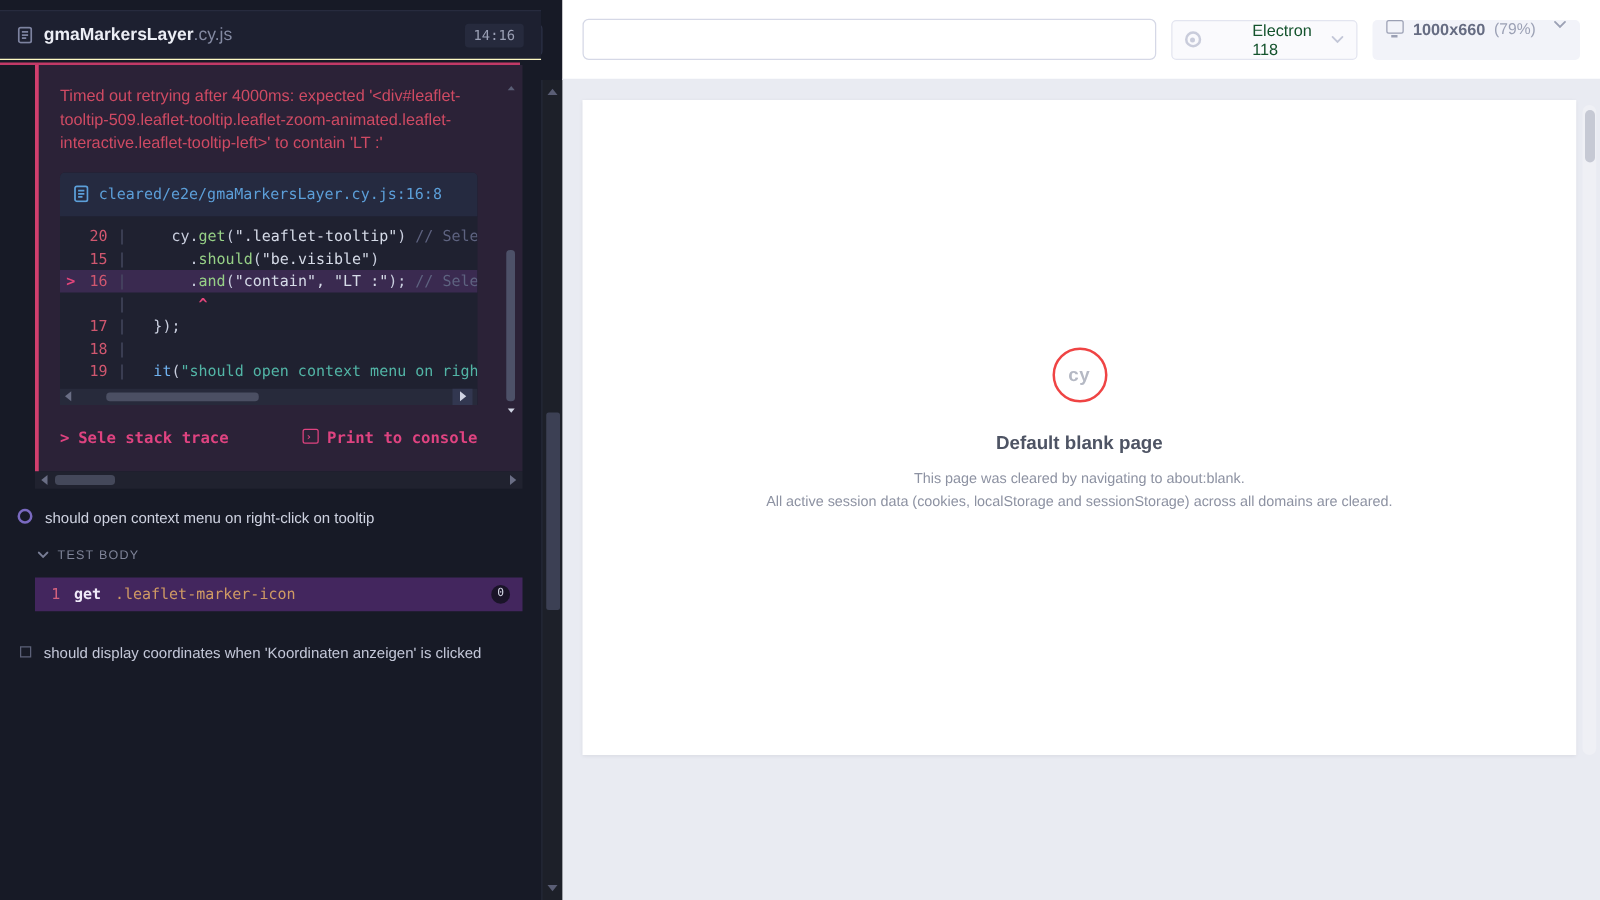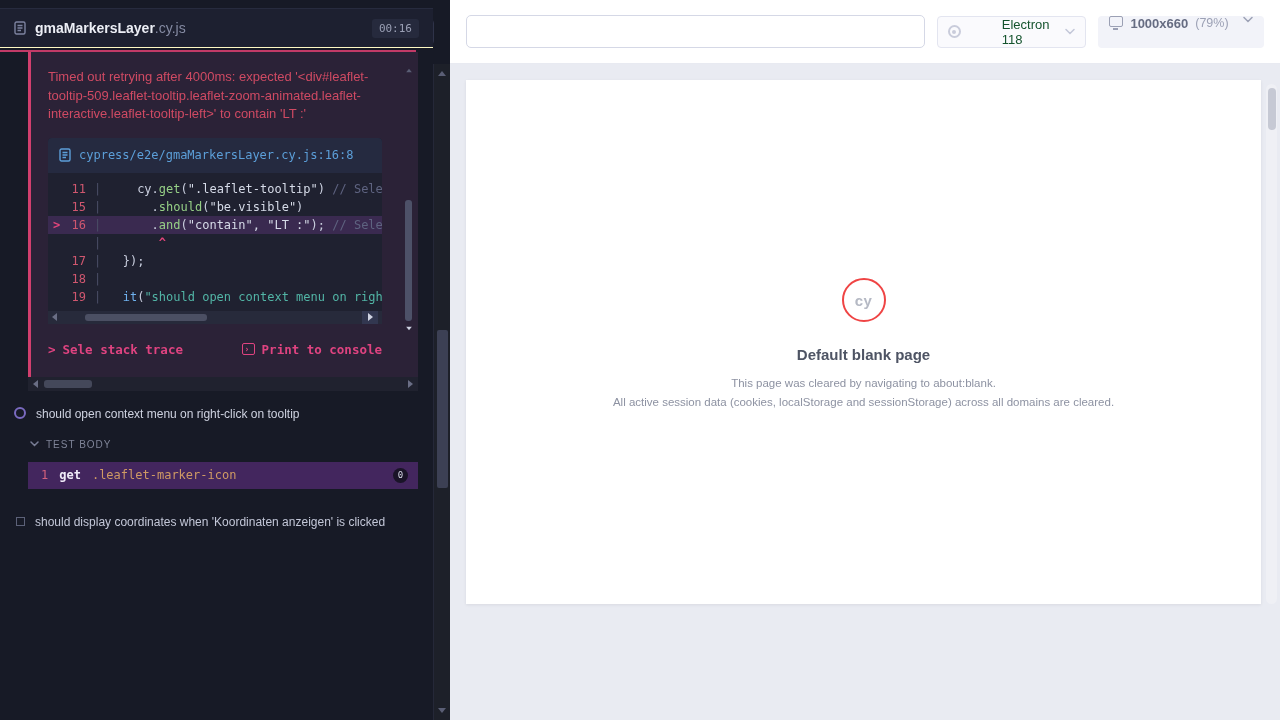--- a/index.html
+++ b/index.html
@@ -167,40 +167,40 @@
 
       <div class="spec-row">
         <span style="display:inline-flex;">
           <svg width="12" height="14" viewBox="0 0 12 14" fill="none" stroke="#7d83a0" stroke-width="1.4">
               <rect x="1" y="1" width="10" height="12" rx="1.5"></rect>
               <path d="M3.5 4.5h5M3.5 7h5M3.5 9.5h3.5"></path>
             </svg>
         </span>
         <span><b class="spec-name">gmaMarkersLayer</b><span class="spec-ext">.cy.js</span></span>
         <div class="spacer"></div>
-        <span class="duration-badge">00:16</span>
+        <span class="duration-badge">14:16</span>
       </div>
 
       <div class="attempt-divider"></div>
 
       <section class="attempt">
         <p class="err-msg">Timed out retrying after 4000ms: expected '&lt;div#leaflet-tooltip-509.leaflet-tooltip.leaflet-zoom-animated.leaflet-interactive.leaflet-tooltip-left&gt;' to contain 'LT :'</p>
 
         <div class="codeframe">
           <div class="cf-header">
             <span style="display:inline-flex; margin-top:1px;">
               <svg width="12" height="14" viewBox="0 0 12 14" fill="none" stroke="#5c9fd9" stroke-width="1.4">
                   <rect x="1" y="1" width="10" height="12" rx="1.5"></rect>
                   <path d="M3.5 4.5h5M3.5 7h5M3.5 9.5h3.5"></path>
                 </svg>
             </span>
-            <span class="cf-file">cypress/e2e/gmaMarkersLayer.cy.js:16:8</span>
+            <span class="cf-file">cleared/e2e/gmaMarkersLayer.cy.js:16:8</span>
           </div>
           <div class="cf-lines">
-              <div class="code-line"><span class="marker"></span><span class="gutter">11</span><span class="pipe">|</span><span class="code"><span class="tk-p">    cy.</span><span class="tk-fn">get</span><span class="tk-p">(</span><span class="tk-s">".leaflet-tooltip"</span><span class="tk-p">) </span><span class="tk-c">// Sele</span></span></div>
+              <div class="code-line"><span class="marker"></span><span class="gutter">20</span><span class="pipe">|</span><span class="code"><span class="tk-p">    cy.</span><span class="tk-fn">get</span><span class="tk-p">(</span><span class="tk-s">".leaflet-tooltip"</span><span class="tk-p">) </span><span class="tk-c">// Sele</span></span></div>
               <div class="code-line"><span class="marker"></span><span class="gutter">15</span><span class="pipe">|</span><span class="code"><span class="tk-p">      .</span><span class="tk-fn">should</span><span class="tk-p">(</span><span class="tk-s">"be.visible"</span><span class="tk-p">)</span></span></div>
               <div class="code-line hl"><span class="marker">&gt;</span><span class="gutter">16</span><span class="pipe">|</span><span class="code"><span class="tk-p">      .</span><span class="tk-fn">and</span><span class="tk-p">(</span><span class="tk-s">"contain", "LT :"</span><span class="tk-p">); </span><span class="tk-c">// Sele</span></span></div>
               <div class="code-line"><span class="marker"></span><span class="gutter"></span><span class="pipe">|</span><span class="code"><span class="tk-caret">       ^</span></span></div>
               <div class="code-line"><span class="marker"></span><span class="gutter">17</span><span class="pipe">|</span><span class="code"><span class="tk-p">  });</span></span></div>
               <div class="code-line"><span class="marker"></span><span class="gutter">18</span><span class="pipe">|</span><span class="code"></span></div>
               <div class="code-line"><span class="marker"></span><span class="gutter">19</span><span class="pipe">|</span><span class="code"><span class="tk-p">  </span><span class="tk-kw">it</span><span class="tk-p">(</span><span class="tk-s2">"should open context menu on righ</span></span></div>
             </div>
           <div class="cf-hscroll">
             <span class="tri-left"></span>
             <span class="thumb"></span>

